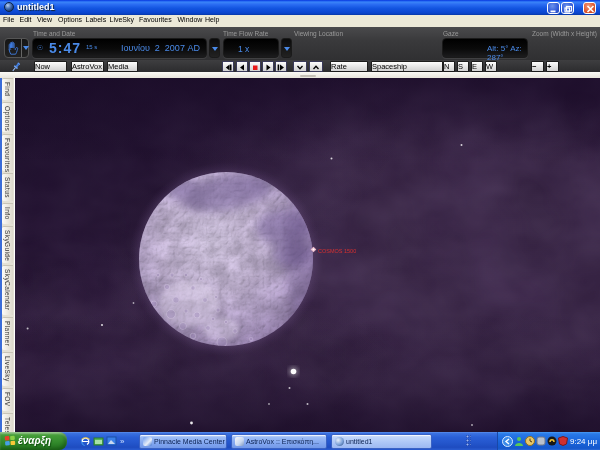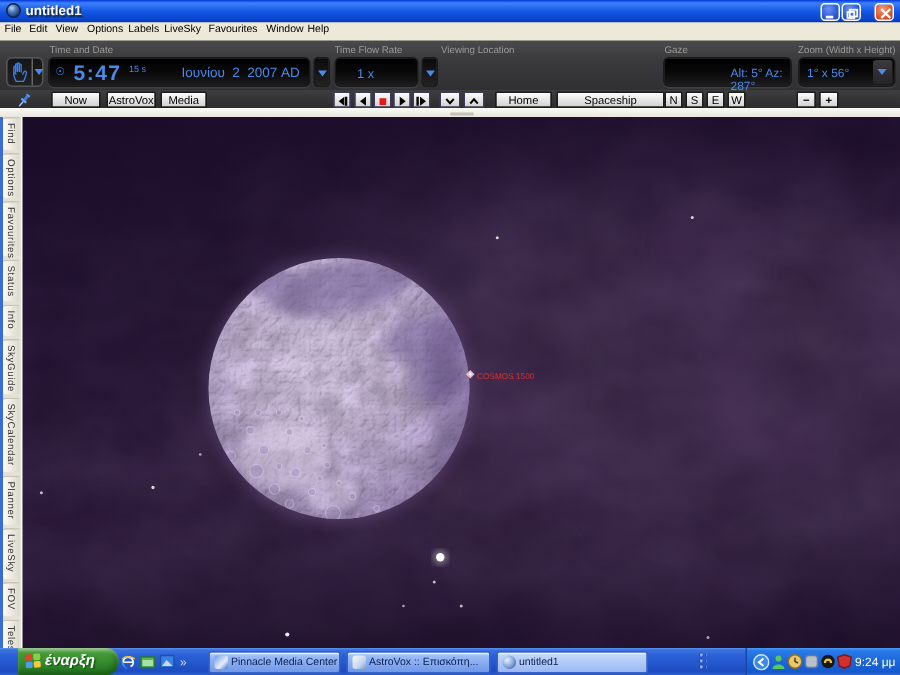--- a/index.html
+++ b/index.html
@@ -24,37 +24,37 @@
  background:linear-gradient(to bottom,#4a4a4c,#3a3a3c 40%,#303032);}
 .lab{position:absolute;color:#9a9a9a;font-size:6.5px;top:3px;}
 .box{position:absolute;top:11px;height:20px;background:linear-gradient(to bottom,#000 0%,#0a0a0a 55%,#1c1c1e 100%);
  border-radius:4px;border:1px solid #1a1a1a;box-shadow:0 1px 0 rgba(255,255,255,0.08);}
 .blue{color:#4a8ae8;}
 .arrbox{position:absolute;top:11px;height:20px;width:11px;background:linear-gradient(to bottom,#0a0a0a,#222);border-radius:3px;border:1px solid #1a1a1a;}
 .arr{position:absolute;left:2px;top:8px;width:0;height:0;border-left:3.5px solid transparent;border-right:3.5px solid transparent;border-top:4px solid #4a8ae8;}
 
 #tb2{position:absolute;left:0;top:60px;width:600px;height:12px;background:linear-gradient(to bottom,#3e3e40,#333335 60%,#2c2c2e);}
 .b2{position:absolute;top:1px;height:11px;overflow:hidden;background:linear-gradient(to bottom,#fdfdfd,#e2e2e2 60%,#d2d2d2);border:1px solid #1c1c1c;border-radius:1px;
- font-size:7.5px;color:#000;text-align:center;line-height:9px;}
+ font-size:7.5px;color:#000;text-align:left;line-height:9px;}
 
 #strip{position:absolute;left:0;top:72px;width:600px;height:5.5px;background:linear-gradient(to bottom,#fbfaf6,#e8e5dc);}
 #notch{position:absolute;left:300px;top:74.5px;width:16px;height:2.2px;background:#c4c0b6;border-radius:1px;}
 
 #main{position:absolute;left:0;top:77.5px;width:600px;height:354.5px;background:#201030;}
 #side{position:absolute;left:0;top:0;width:15px;height:355px;background:#fff;}
 #sideblue{position:absolute;left:0;top:0;width:2px;height:355px;background:#3a6cd8;}
 #tabs{position:absolute;left:2px;top:0;width:11.5px;height:355px;background:#e4e1d5;}
 .vtab{position:absolute;left:0px;width:11px;background:linear-gradient(to right,#fdfcf9,#dcd8cb);border-top:1px solid #c8c4b6;border-radius:2px 0 0 2px;
  color:#333;font-size:6.5px;}
 .vtab span{position:absolute;left:1.5px;top:3px;writing-mode:vertical-rl;letter-spacing:0.4px;}
 #sky{position:absolute;left:15px;top:0;width:585px;height:355px;overflow:hidden;}
 
 #task{position:absolute;left:0;top:432px;width:600px;height:18px;
  background:linear-gradient(to bottom,#5c90ec 0%,#3a71e0 8%,#2a5fd6 30%,#2456cc 60%,#1e4cc0 85%,#2a5cd0 100%);}
-#start{position:absolute;left:12px;top:0;width:67px;height:18px;border-radius:0 8px 8px 0;
+#start{position:absolute;left:0;top:0;width:67px;height:18px;border-radius:0 8px 8px 0;
  background:linear-gradient(to bottom,#7aba6a 0%,#48a03a 10%,#389030 45%,#2e8428 70%,#267820 100%);
  box-shadow:inset -2px -2px 4px rgba(0,40,0,0.4), inset 0 2px 2px rgba(255,255,255,0.35);}
 #start .stxt{position:absolute;left:18px;top:3px;color:#fff;font-size:10px;font-weight:bold;font-style:italic;text-shadow:1px 1px 1px rgba(0,50,0,0.6);}
 .tbtn{position:absolute;top:1.5px;height:15px;border-radius:2px;
  background:linear-gradient(to bottom,#cfe0fc 0%,#9cbcf6 18%,#84a8f0 60%,#7298e8 100%);
  box-shadow:inset 0 1px 0 rgba(255,255,255,0.7);border:1px solid #3a62c4;color:#0a2050;font-size:7px;}
 .tbtn .ticon{position:absolute;left:3px;top:2.5px;width:9px;height:9px;border-radius:2px;}
 .tbtn .ttxt{position:absolute;left:14px;top:3px;white-space:nowrap;overflow:hidden;right:1px;}
 #tray{position:absolute;left:497px;top:0px;width:103px;height:18px;
  background:linear-gradient(to bottom,#4a9cf4 0%,#2a7ae8 10%,#1a66dc 50%,#1558cc 90%,#2a6ad8 100%);border-left:1px solid #1848a8;}
@@ -127,26 +127,20 @@
       </div>
     <div class="arrbox" style="left:281px">
         <div class="arr"></div>
       </div>
     <div class="lab" style="left:294px">Viewing Location</div>
     <div class="lab" style="left:443px">Gaze</div>
     <div class="box" style="left:442px;width:86px">
         <div class="blue" style="position:absolute;left:5px;top:4.5px;font-size:8px;margin-left:39px;">Alt: 5° Az: 287°</div>
       </div>
     <div class="lab" style="left:532px">Zoom (Width x Height)</div>
-    <div class="box" style="left:532px;width:65px">
-      <div class="blue" style="position:absolute;left:5px;top:4.5px;font-size:8px;">1° x 56°</div>
-      <div style="position:absolute;right:1px;top:1px;width:13px;height:16px;background:linear-gradient(to bottom,#3a3a3c,#252527);border-radius:2px;">
-          <div class="arr" style="left:3px;top:6px"></div>
-        </div>
-    </div>
   </div>
   <div id="tb2">
     <svg width="12" height="12" style="position:absolute;left:10px;top:0.5px" viewBox="0 0 12 12">
       <g transform="rotate(40 6 6)">
         <rect x="4.6" y="1" width="2.8" height="1.4" rx="0.5" fill="#5a94f0"></rect>
         <rect x="5" y="2.4" width="2" height="3" fill="#3f7de2"></rect>
         <rect x="3.8" y="5.4" width="4.4" height="1.6" rx="0.6" fill="#6aa0f4"></rect>
         <path d="M6 7 L6 11" stroke="#9ec0f8" stroke-width="1"></path>
       </g>
       </svg>
@@ -183,21 +177,21 @@
     <div class="b2 tpt" style="left:293px;width:14px">
         <svg width="12" height="9">
           <path d="M3.5 3 L6 5.8 L8.5 3" fill="none" stroke="#000" stroke-width="1.3"></path>
         </svg>
       </div>
     <div class="b2 tpt" style="left:309px;width:14px">
         <svg width="12" height="9">
           <path d="M3.5 6 L6 3.2 L8.5 6" fill="none" stroke="#000" stroke-width="1.3"></path>
         </svg>
       </div>
-    <div class="b2" style="left:330px;width:38px">Home</div>
+    <div class="b2" style="left:330px;width:38px">Rate</div>
     <div class="b2" style="left:371px;width:72px">Spaceship</div>
     <div class="b2" style="left:443px;width:12px">N</div>
     <div class="b2" style="left:457px;width:12px">S</div>
     <div class="b2" style="left:471px;width:12px">E</div>
     <div class="b2" style="left:485px;width:12px">W</div>
     <div class="b2" style="left:531px;width:13px;font-weight:bold">−</div>
     <div class="b2" style="left:546px;width:13px;font-weight:bold">+</div>
   </div>
   <div id="strip"></div>
     <div id="notch"></div>

